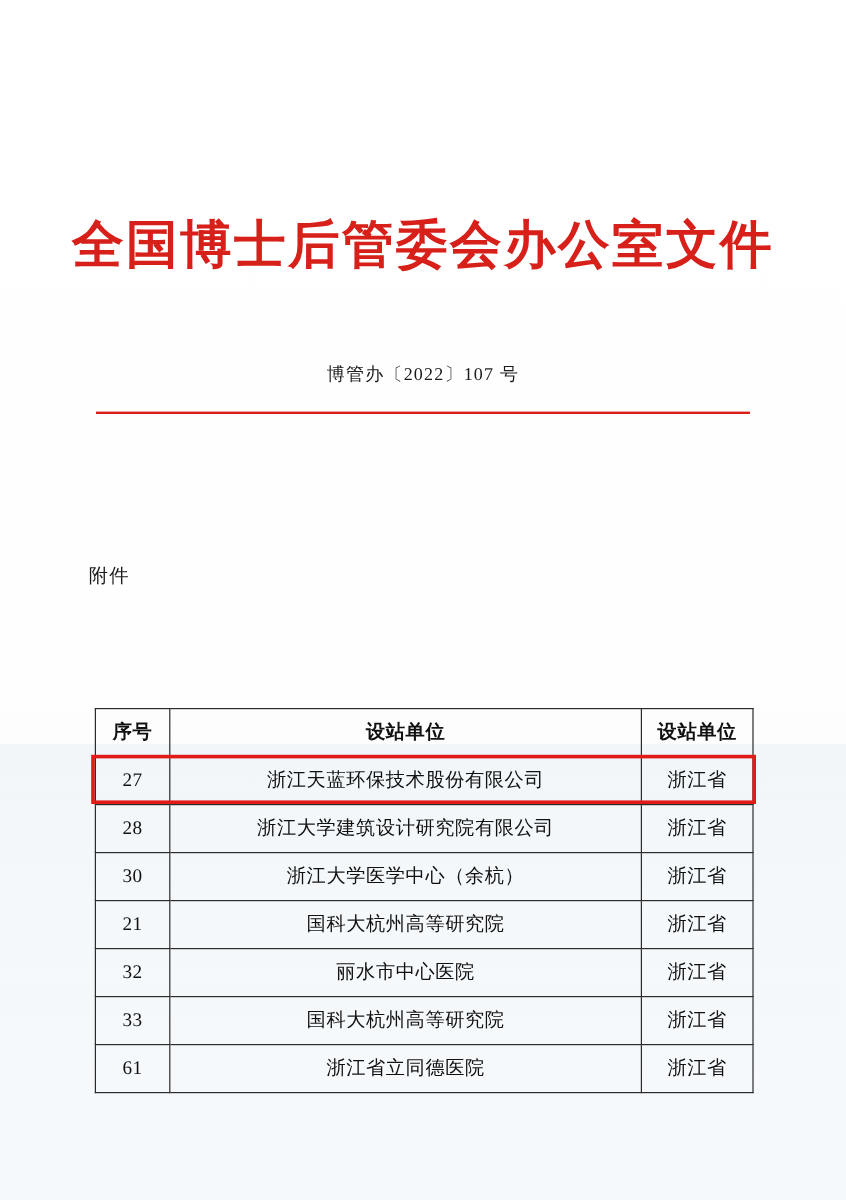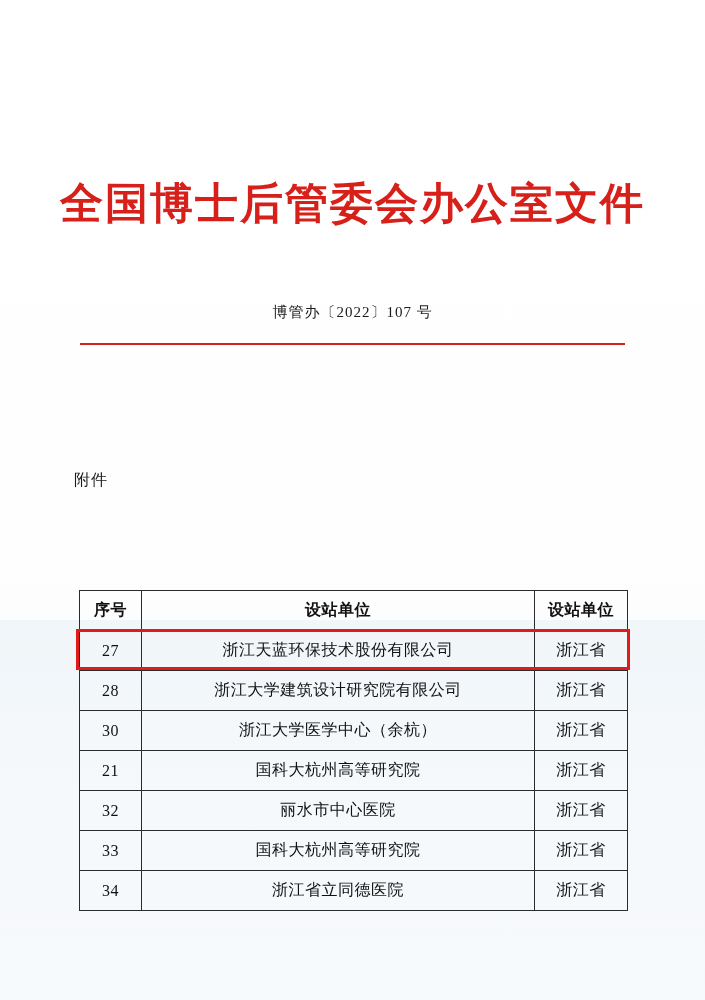--- a/index.html
+++ b/index.html
@@ -175,21 +175,21 @@
         <td>32</td>
         <td>丽水市中心医院</td>
         <td>浙江省</td>
       </tr>
       <tr>
         <td>33</td>
         <td>国科大杭州高等研究院</td>
         <td>浙江省</td>
       </tr>
       <tr>
-        <td>34</td>
+        <td>61</td>
         <td>浙江省立同德医院</td>
         <td>浙江省</td>
       </tr>
     </tbody>
   </table>
 
   <div class="hl-box"></div>
 </div>
 
 </body></html>

